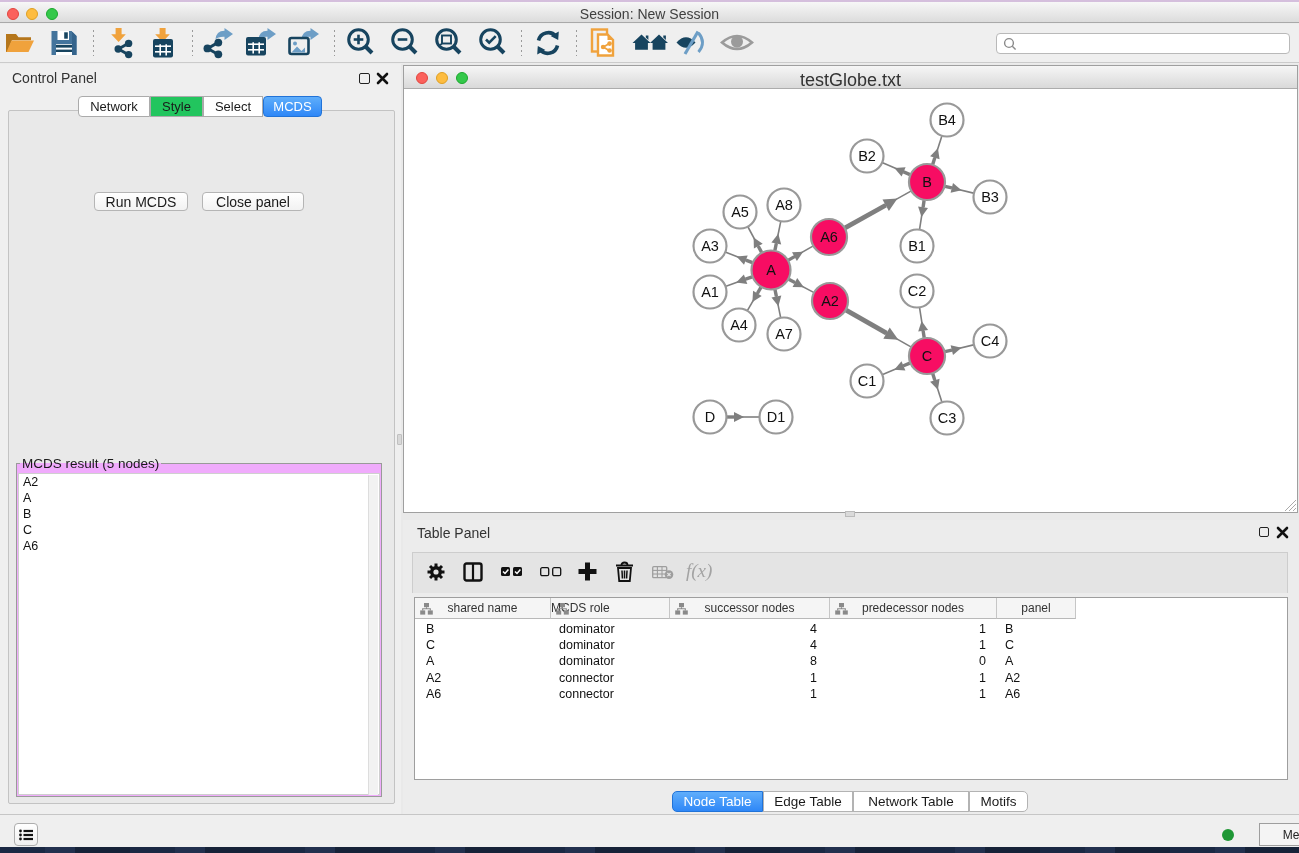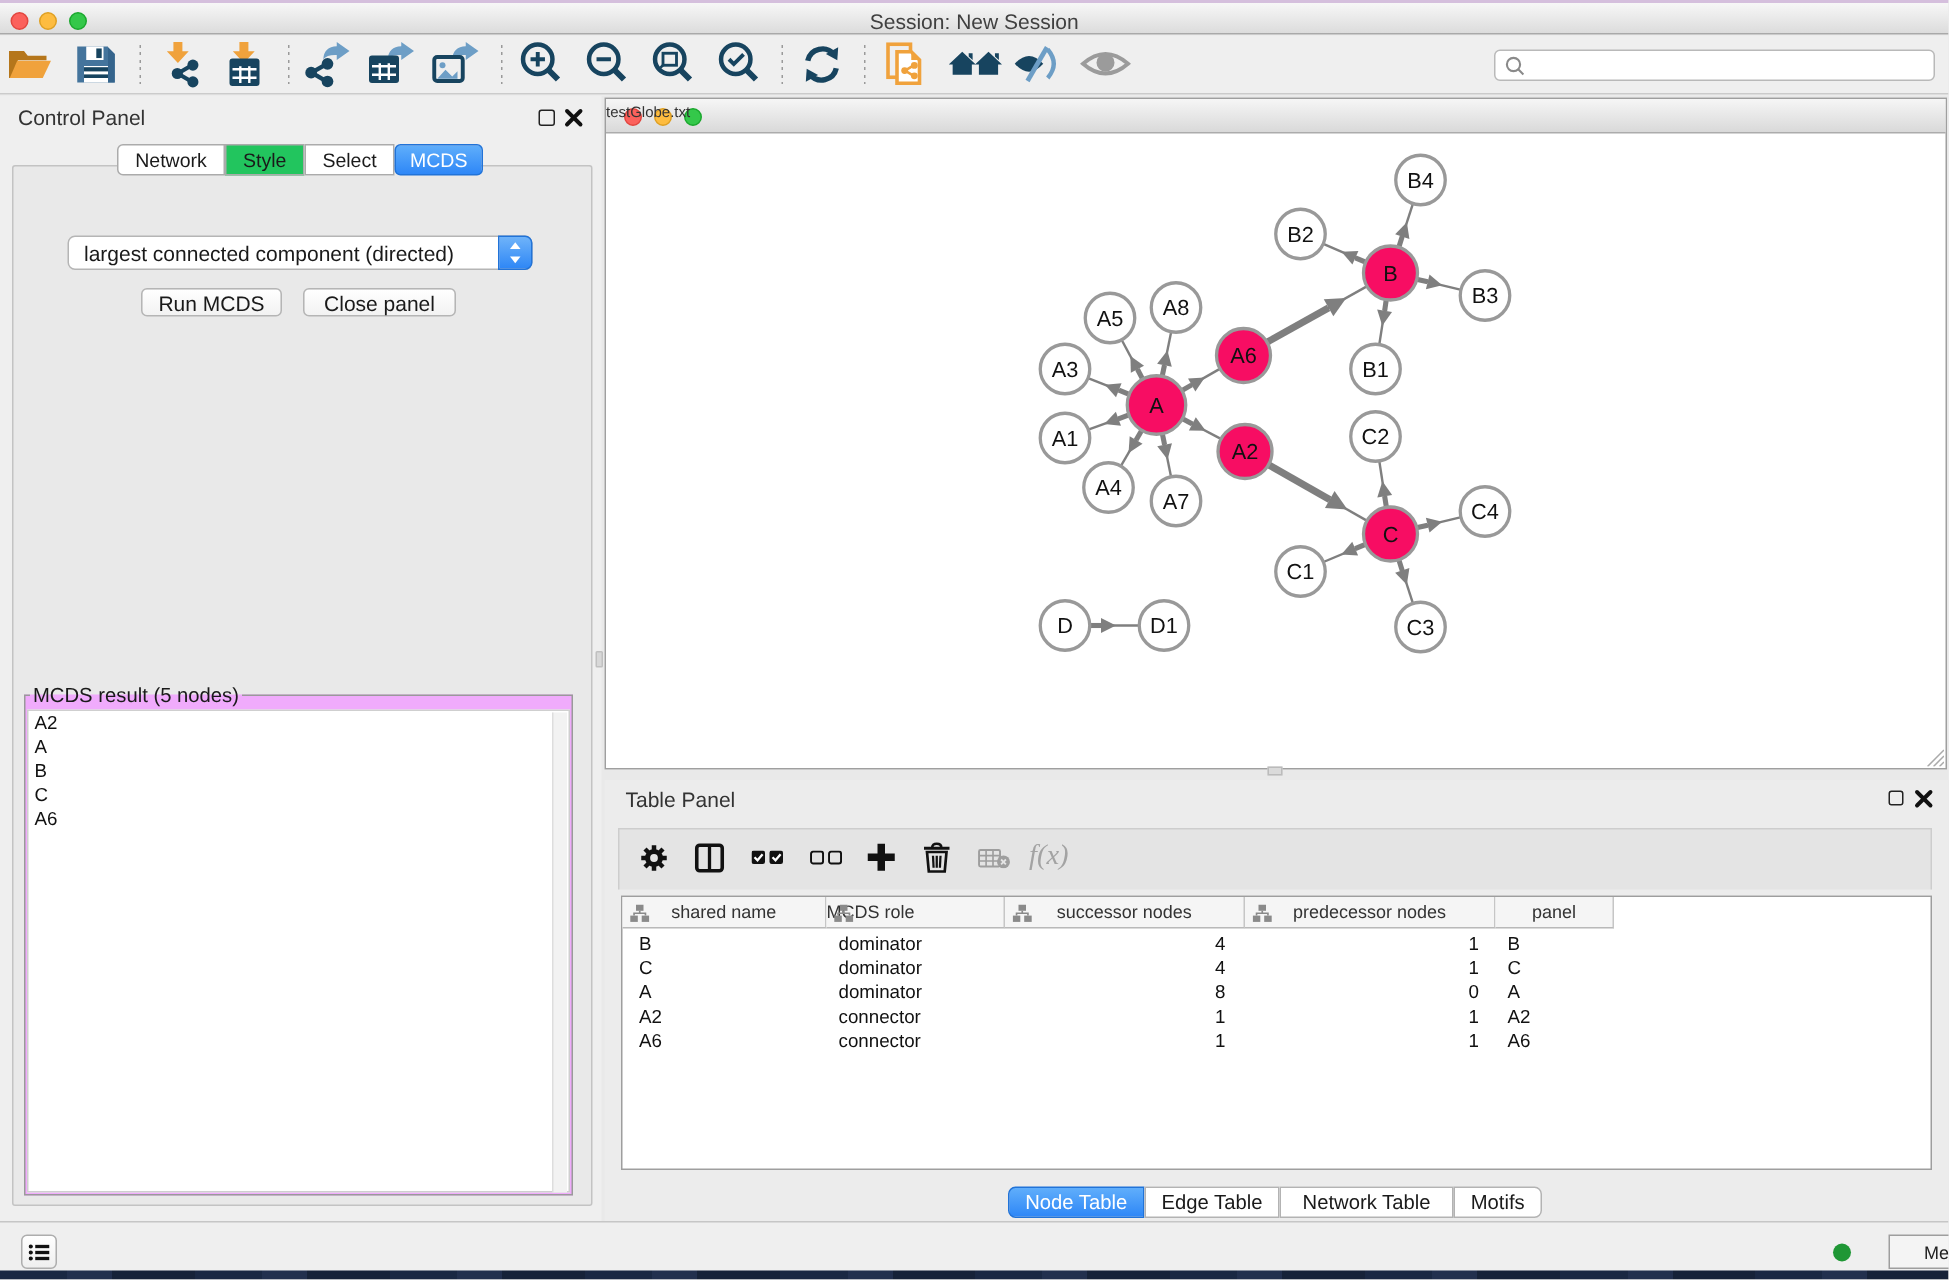--- a/index.html
+++ b/index.html
@@ -157,44 +157,37 @@
     <div class="abs" style="left:12px;top:6px;font-size:14px;color:#333">Control Panel</div>
     <div class="abs" style="left:359px;top:9px;width:11px;height:11px;border:1.6px solid #222;border-radius:2px"></div>
     <svg class="abs" style="left:376px;top:8px" width="13" height="13" viewBox="0 0 13 13">
       <path d="M2 2 L11 11 M11 2 L2 11" stroke="#111" stroke-width="2.6" stroke-linecap="round"></path>
     </svg>
     <div class="abs" style="left:8px;top:46px;width:387px;height:694px;background:#E9E9E9;border:1px solid #C3C3C3;border-radius:2px"></div>
     <div class="abs" style="left:78px;top:32px;width:72px;height:21px;background:#fff;border:1px solid #ABABAB;border-radius:4px 0 0 4px;color:#1a1a1a;font-size:13px;text-align:center;line-height:20px">Network</div>
     <div class="abs" style="left:150px;top:32px;width:53px;height:21px;background:#22c55e;border:1px solid #ABABAB;color:#1a1a1a;font-size:13px;text-align:center;line-height:20px">Style</div>
     <div class="abs" style="left:203px;top:32px;width:60px;height:21px;background:#fff;border:1px solid #ABABAB;color:#1a1a1a;font-size:13px;text-align:center;line-height:20px">Select</div>
     <div class="abs" style="left:263px;top:32px;width:59px;height:21px;background:linear-gradient(#5FAEFB,#2E87F7);border:1px solid #2173D8;border-radius:4px;color:#fff;font-size:13px;text-align:center;line-height:20px">MCDS</div>
-    <div class="abs" style="left:45px;top:93px;width:310px;height:23px;background:#fff;border:1px solid #B5B5B5;border-radius:5px">
-      <div class="abs" style="left:10px;top:3px;font-size:14px;color:#1a1a1a;white-space:nowrap">largest connected component (directed)</div>
-      <div class="abs" style="right:-1px;top:-1px;width:23px;height:23px;background:linear-gradient(#6FB3F9,#2E87F6);border-radius:0 5px 5px 0;border:1px solid #2173D8"><svg width="21" height="21" viewBox="0 0 21 21">
-          <path d="M10.5 3.5 L14 8 H7 Z" fill="#fff"></path>
-          <path d="M10.5 17.5 L14 13 H7 Z" fill="#fff"></path>
-        </svg></div>
-    </div>
     <div class="abs" style="left:94px;top:128px;width:94px;height:19px;background:linear-gradient(#FFFFFF,#F2F2F2);border:1px solid #B5B5B5;border-radius:4px;font-size:14px;text-align:center;line-height:18px;color:#1a1a1a">Run MCDS</div>
     <div class="abs" style="left:202px;top:128px;width:102px;height:19px;background:linear-gradient(#FFFFFF,#F2F2F2);border:1px solid #B5B5B5;border-radius:4px;font-size:14px;text-align:center;line-height:18px;color:#1a1a1a">Close panel</div>
     <fieldset class="abs" style="left:16px;top:392px;width:366px;height:341px;border:1px solid #9A9A9A;border-radius:0;padding:0;background:#f0abfc">
       <legend style="font-size:13.5px;color:#1a1a1a;margin-left:3px;padding:0 2px">MCDS result (5 nodes)</legend>
       <div style="position:absolute;left:1px;top:2px;right:1px;bottom:1px;background:#fff;border:1px solid #CFCFCF">
         <div style="position:absolute;right:1px;top:1px;width:10px;height:100%;background:#F2F2F2;border-left:1px solid #DDD"></div>
         <div style="font-size:12.5px;color:#111;padding:0 0 0 4px;line-height:16px">A2<br>A<br>B<br>C<br>A6</div>
       </div>
     </fieldset>
   </div>
 <div class="abs" style="left:401px;top:64px;width:898px;height:750px;background:#E9E9E9"></div>
 <div class="abs" style="left:403px;top:65px;width:895px;height:448px;border:1px solid #9F9F9F;background:#fff">
     <div class="abs" style="left:0;top:0;width:100%;height:23px;background:linear-gradient(#F6F6F6,#D9D9D9);border-bottom:1px solid #ACACAC">
       <div class="tl" style="left:12px;background:#FB615C;border:1px solid #E2463F"></div>
       <div class="tl" style="left:32px;background:#FDBC40;border:1px solid #DFA023"></div>
       <div class="tl" style="left:52px;background:#34C84A;border:1px solid #1BA82E"></div>
-      <div class="abs" style="left:0;top:4px;width:100%;font-size:10px;color:#333">testGlobe.txt</div>
+      <div class="abs" style="left:0;top:4px;width:100%;text-align:center;font-size:18px;color:#333">testGlobe.txt</div>
     </div>
     <div class="abs" style="left:0;top:23px;width:893px;height:423px"><svg width="893" height="423" viewBox="0 0 893 423" font-family="Liberation Sans, sans-serif">
         <line x1="357.6" y1="163.4" x2="344.0" y2="138.0" stroke="#7f7f7f" stroke-width="1.6"></line>
         <line x1="357.6" y1="163.4" x2="354.3" y2="157.2" stroke="#7f7f7f" stroke-width="3.4"></line>
         <polygon points="349.6,148.4 358.7,154.8 349.9,159.5" fill="#7f7f7f"></polygon>
         <line x1="370.9" y1="161.4" x2="376.7" y2="132.7" stroke="#7f7f7f" stroke-width="1.6"></line>
         <line x1="370.9" y1="161.4" x2="372.3" y2="154.5" stroke="#7f7f7f" stroke-width="3.4"></line>
         <polygon points="374.3,144.7 377.2,155.5 367.4,153.5" fill="#7f7f7f"></polygon>
         <line x1="348.4" y1="173.7" x2="321.8" y2="163.2" stroke="#7f7f7f" stroke-width="1.6"></line>
         <line x1="348.4" y1="173.7" x2="341.9" y2="171.1" stroke="#7f7f7f" stroke-width="3.4"></line>

